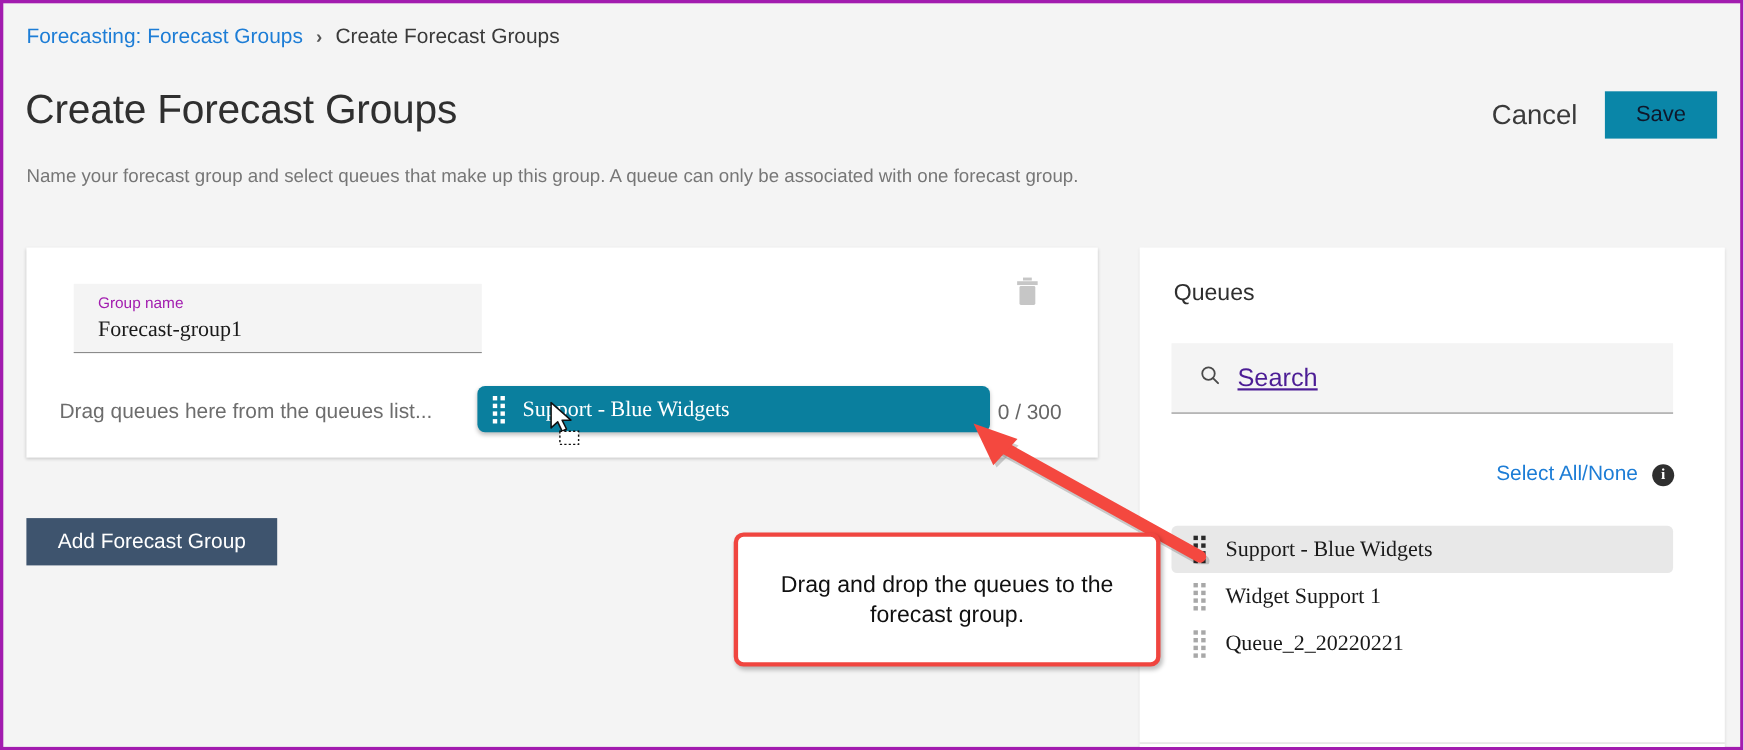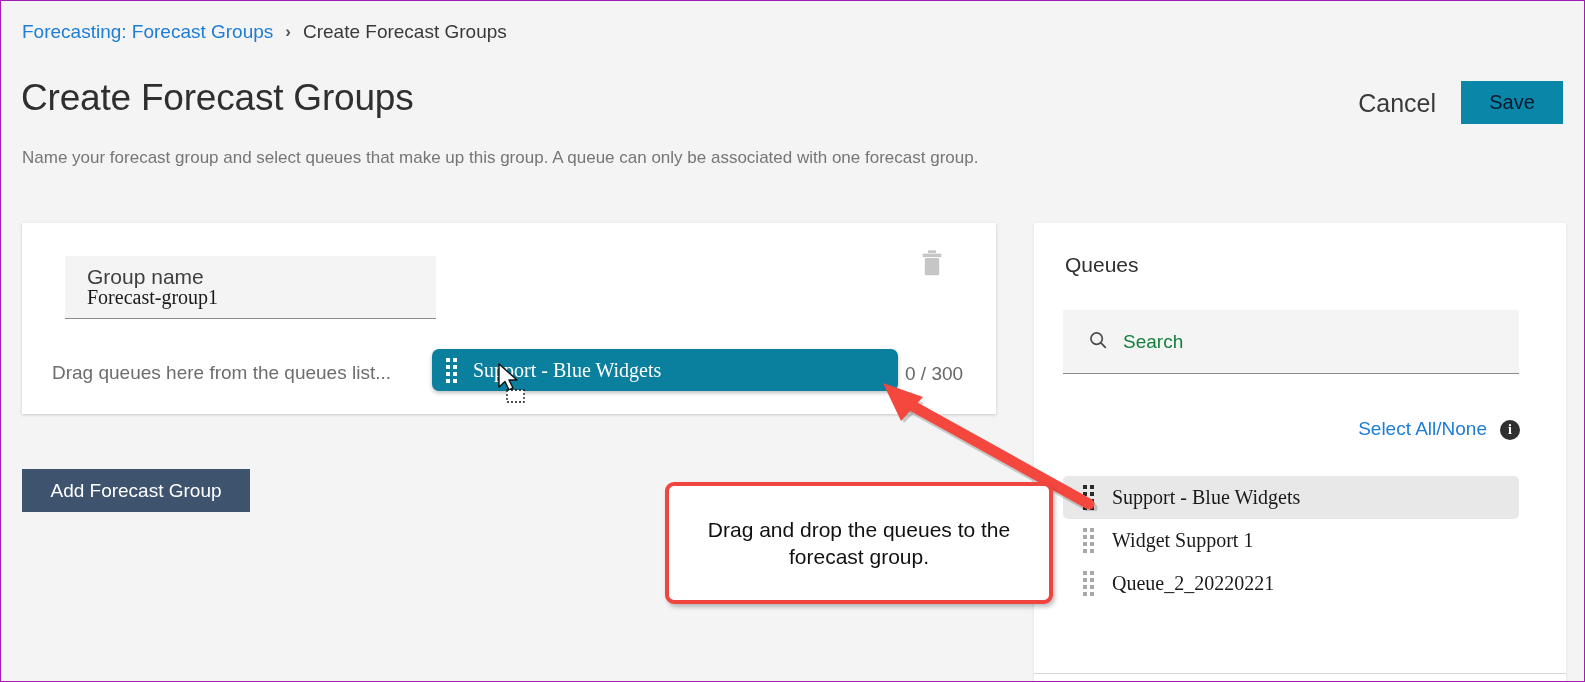--- a/index.html
+++ b/index.html
@@ -9,21 +9,21 @@
     background: #ffffff;
   }
   body {
     font-family: "Liberation Sans", sans-serif;
   }
   #screen {
     position: relative;
     width: 1585px;
     height: 682px;
     background: #f4f4f4;
-    border: 1px solid #a21caf;
+    border: 3px solid #a21caf;
     box-sizing: border-box;
     overflow: hidden;
   }
 
   
   .breadcrumb {
     position: absolute;
     left: 21px;
     top: 20px;
     font-size: 19px;
@@ -106,22 +106,22 @@
     width: 371px;
     height: 63px;
     background: #f4f4f4;
     border-bottom: 1px solid #8b8b8b;
     box-sizing: border-box;
   }
   .name-label {
     position: absolute;
     left: 22px;
     top: 9px;
-    font-size: 21px;
-    color: #404040;
+    font-size: 14px;
+    color: #a21caf;
     text-align: right;
   }
   .name-value {
     position: absolute;
     left: 22px;
     top: 30px;
     font-size: 20px;
     color: #1a1a1a;
     font-family: "Liberation Serif", serif;
   }
@@ -223,22 +223,23 @@
     background: #f4f4f4;
     border-bottom: 1px solid #8b8b8b;
     box-sizing: border-box;
     display: flex;
     align-items: center;
     cursor: text;
   }
   .search-box .search-icon { margin-left: 24px; display:block; }
   .search-box .search-text {
     margin-left: 14px;
-    font-size: 19px;
-    color: #15803d;
+    font-size: 23px;
+    color: #4c1d95;
+    text-decoration: underline;
   }
   .select-all {
     position: absolute;
     right: 79px;
     top: 195px;
     font-size: 19px;
     color: #1d7dd6;
     cursor: pointer;
   }
   .info-icon {

